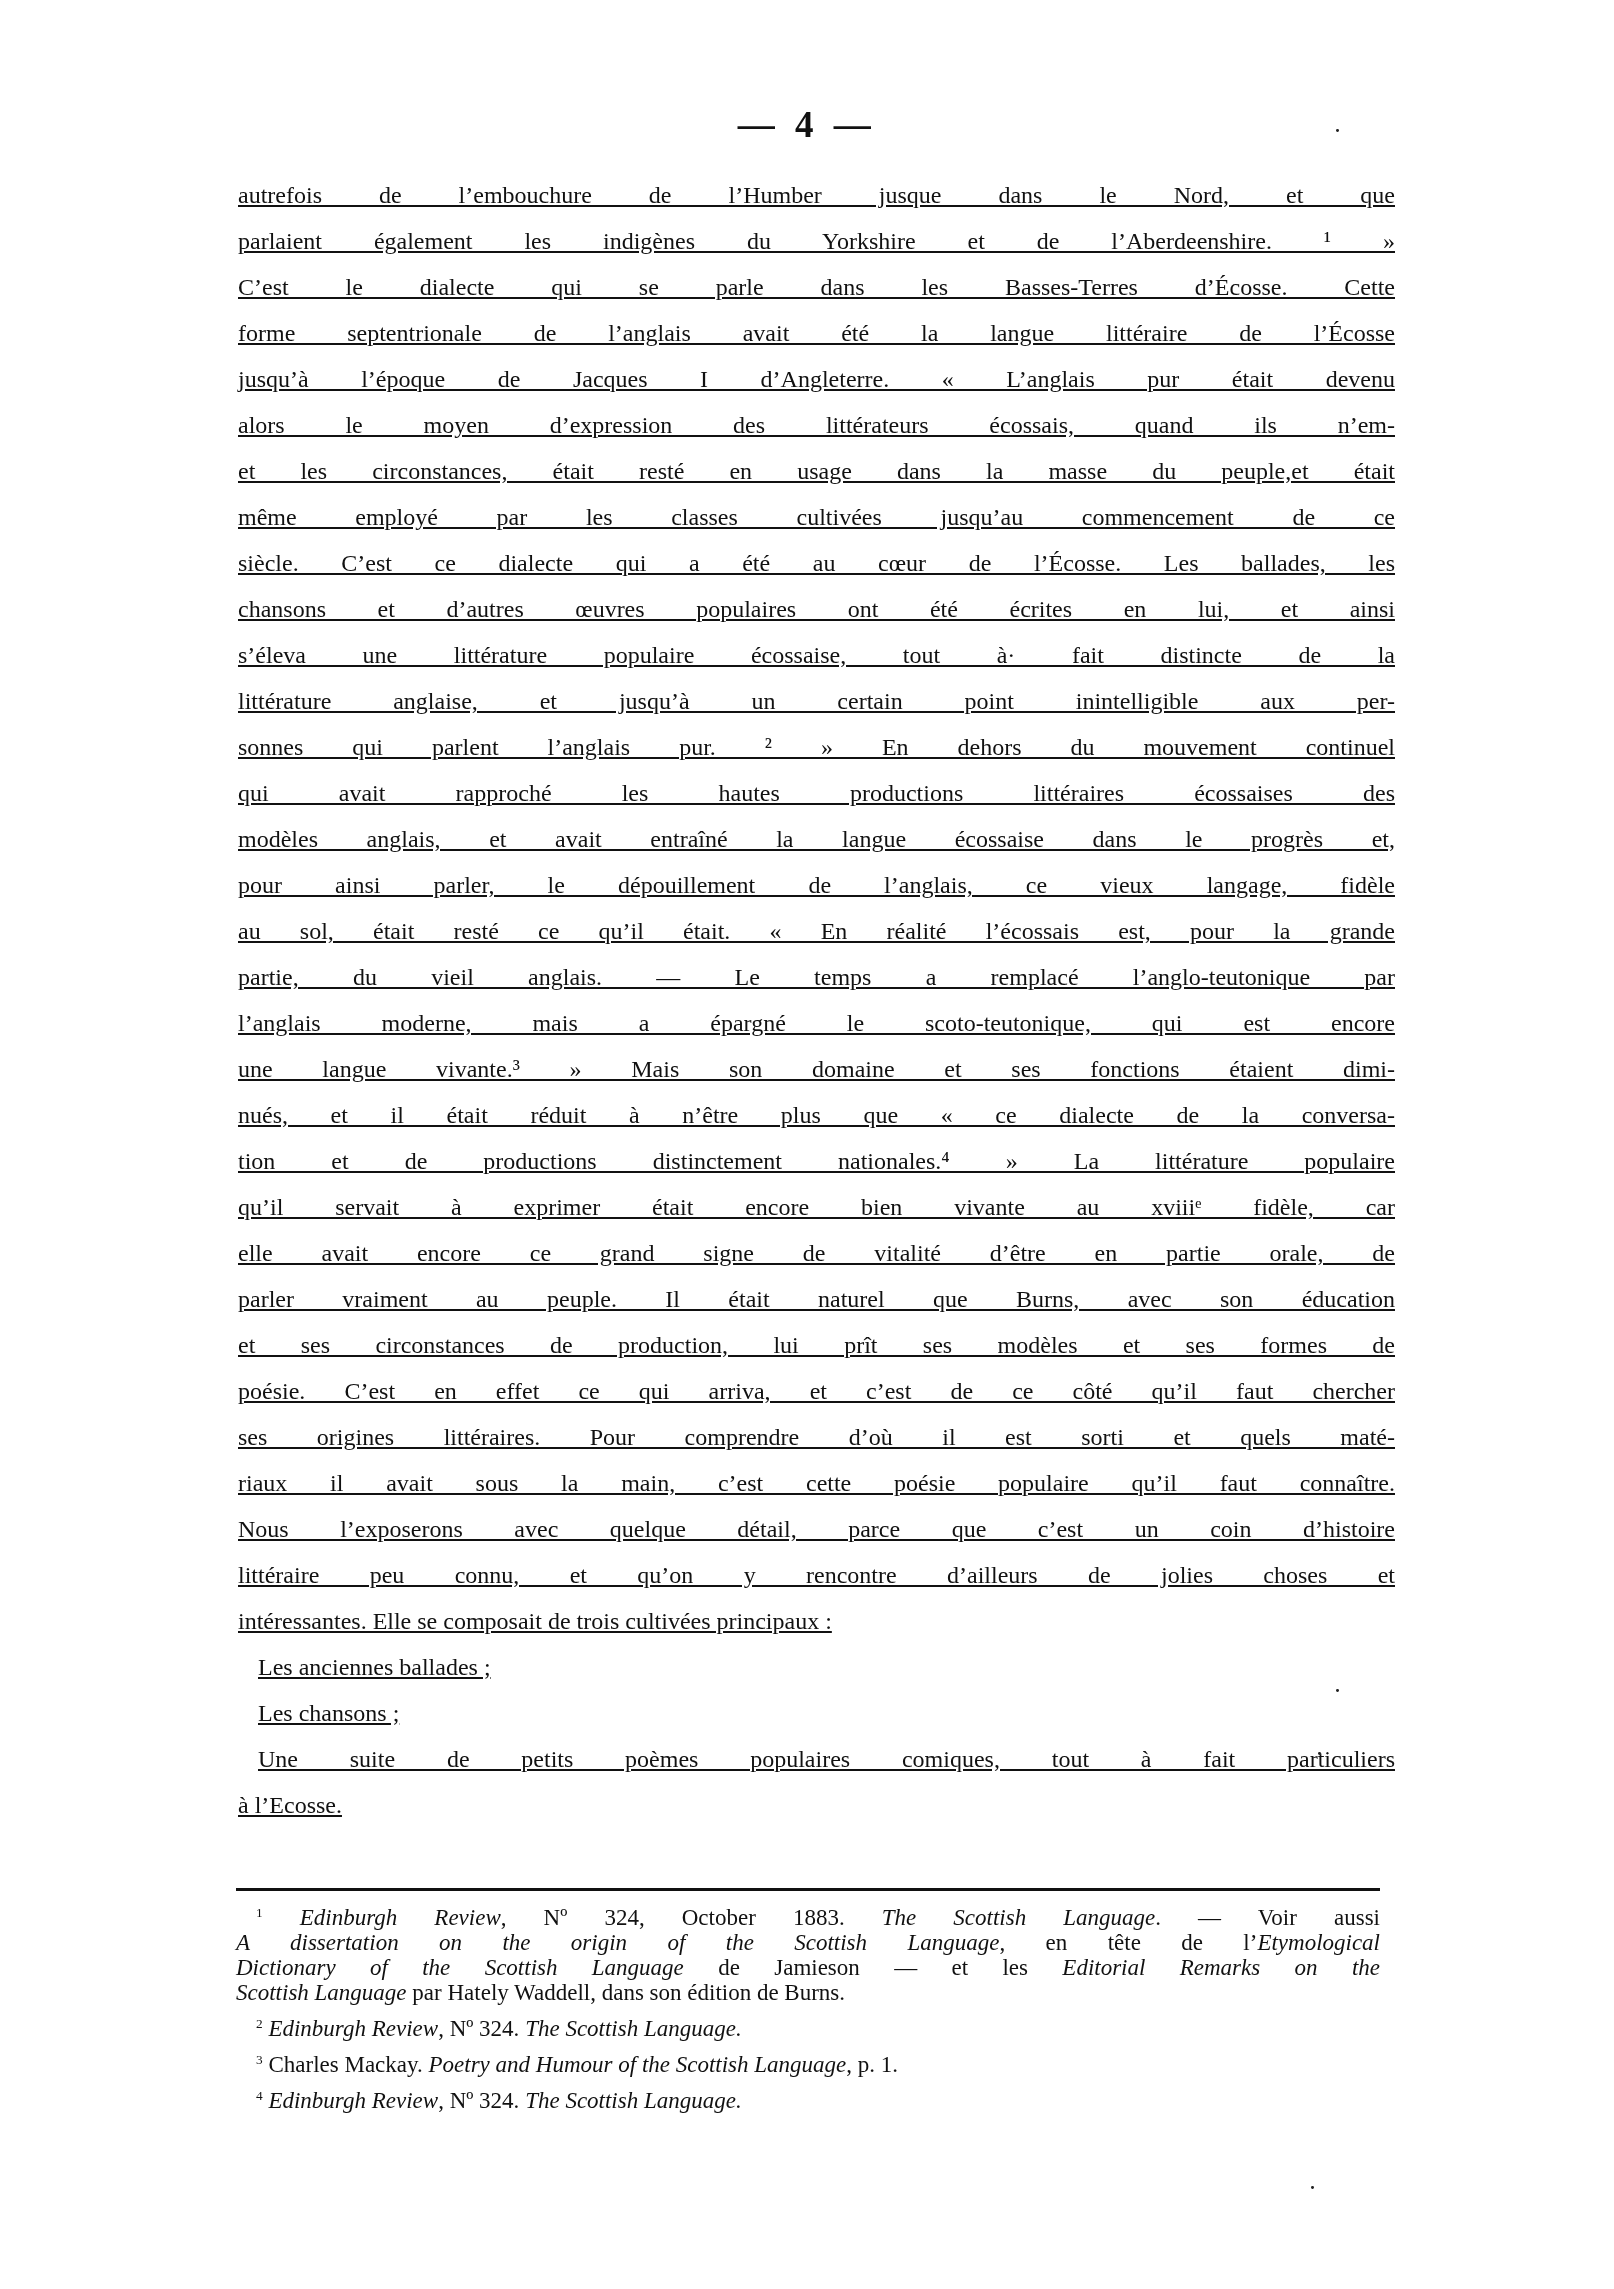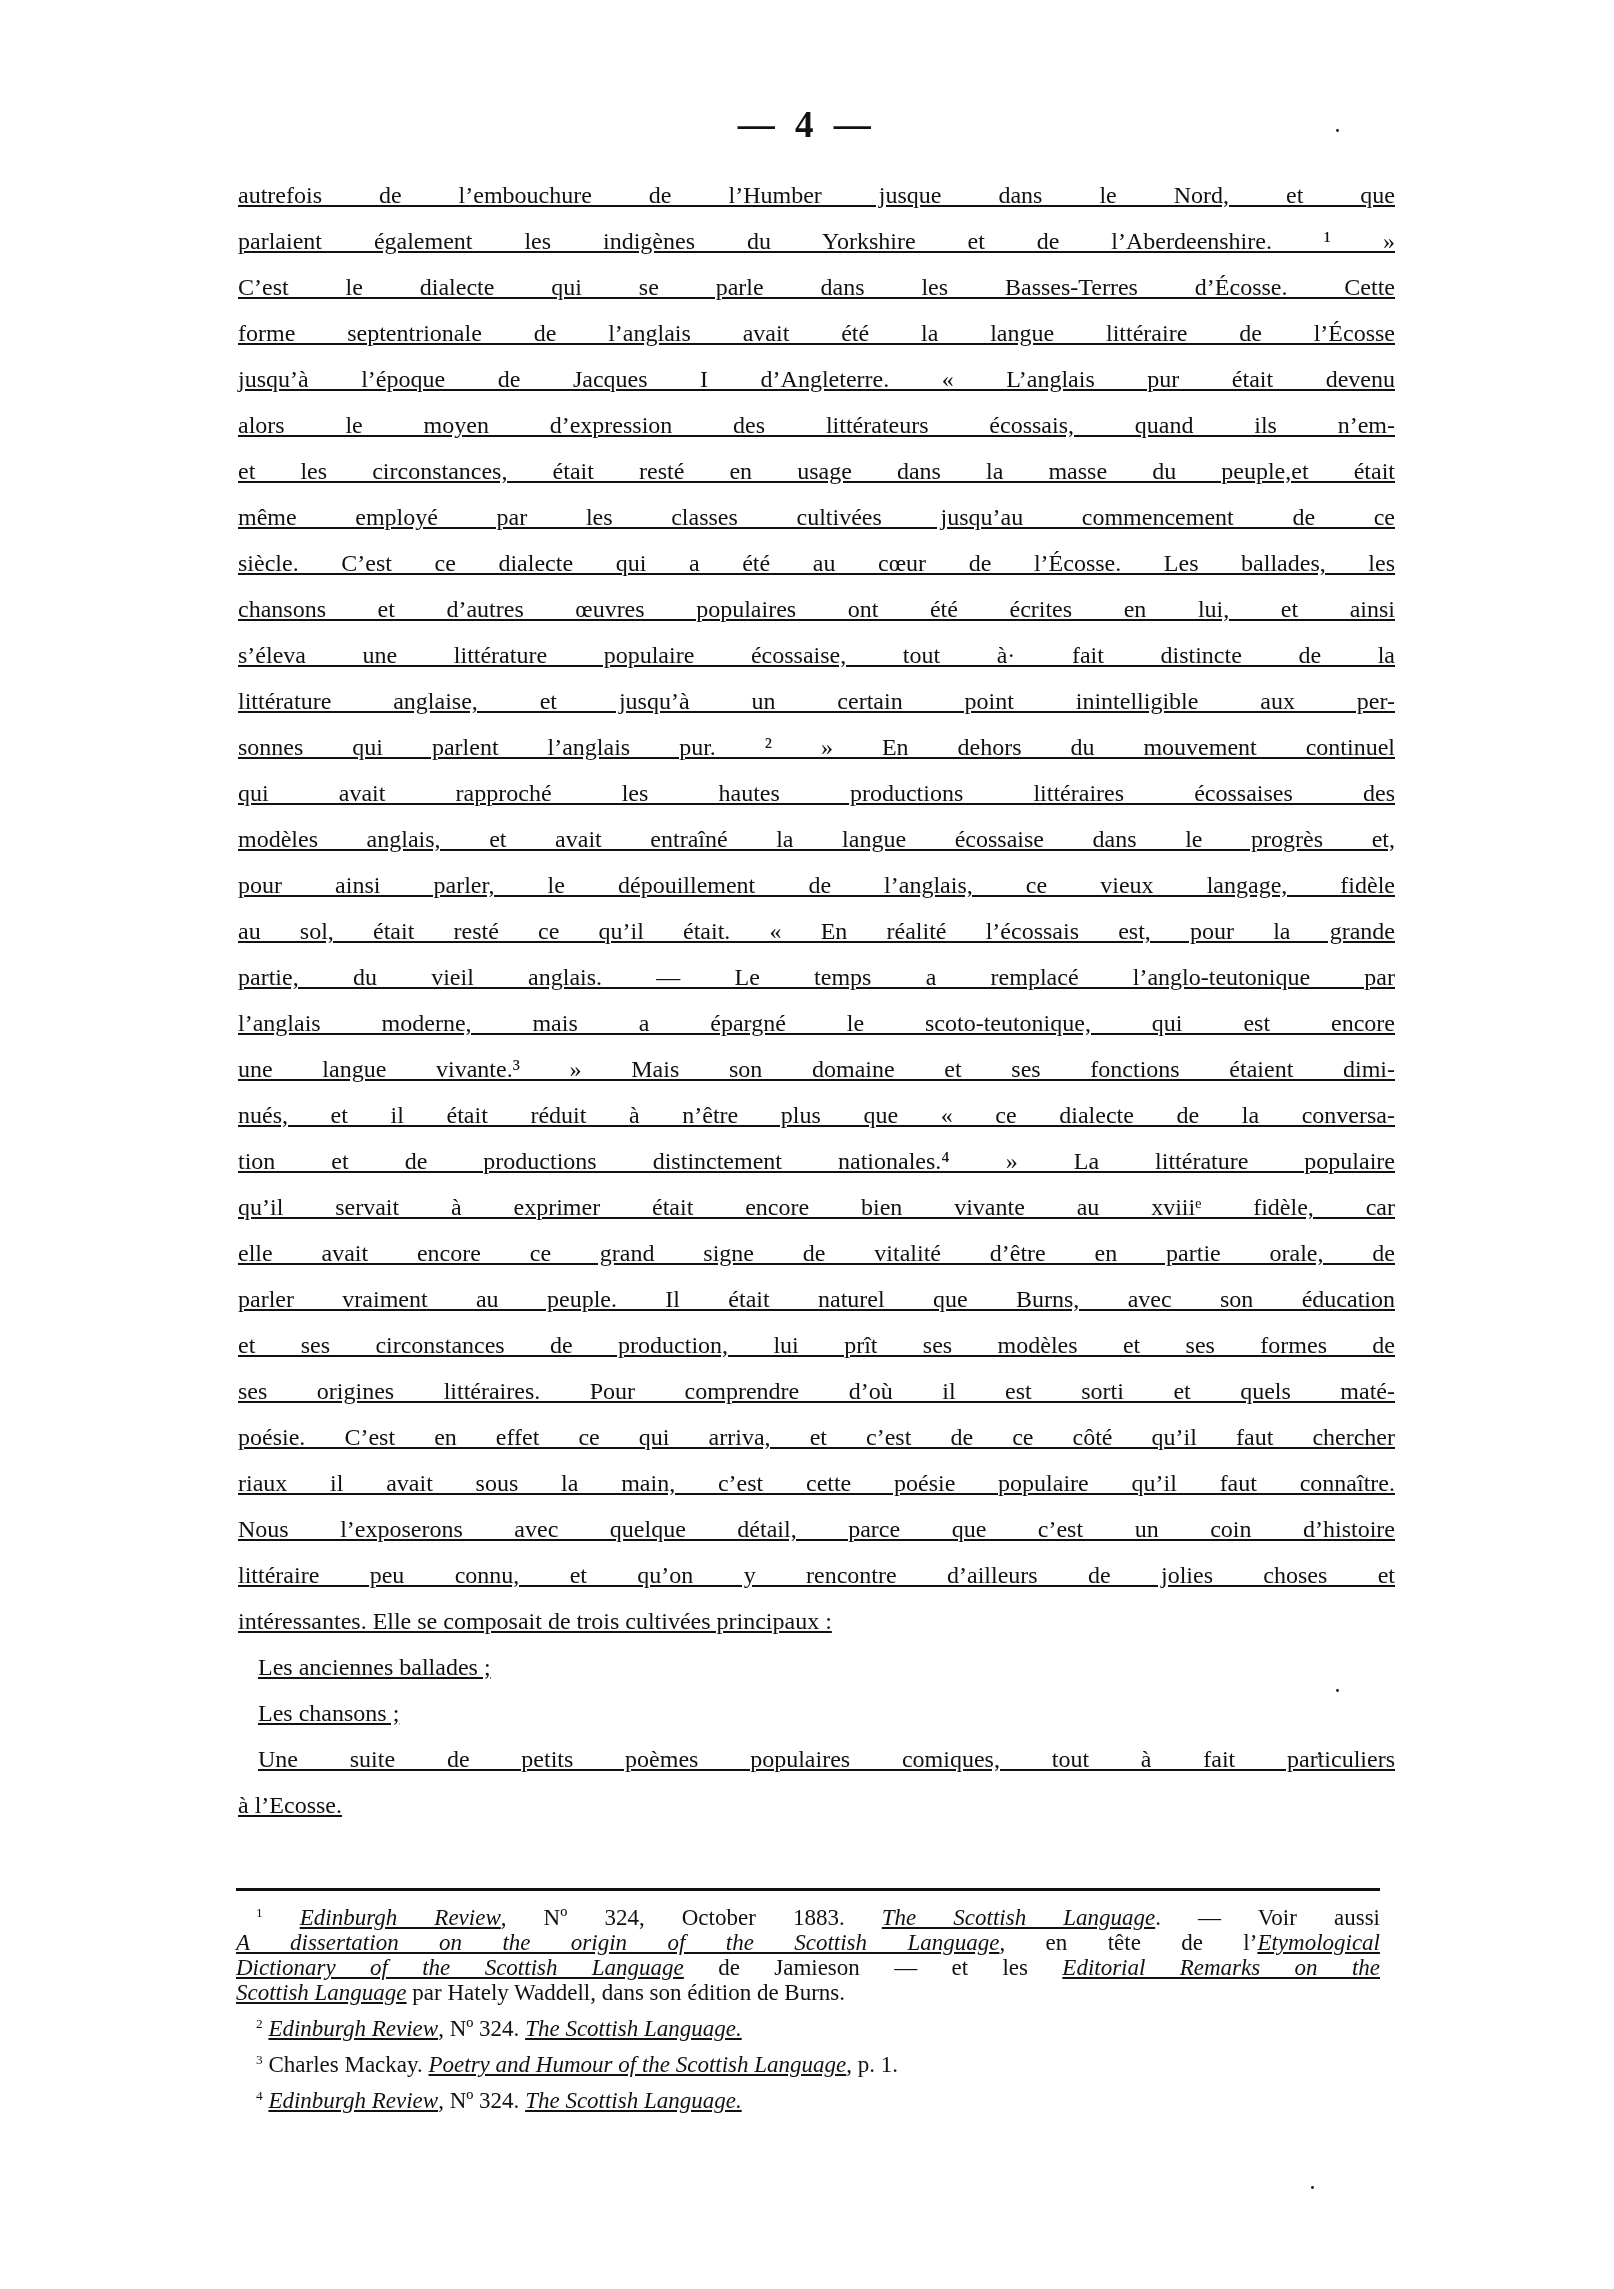--- a/index.html
+++ b/index.html
@@ -26,21 +26,21 @@
   }
   .footnotes { position: absolute; left: 236px; top: 1905px; width: 1144px; }
   .fn-line {
     display: block; height: 25px; line-height: 25px; white-space: nowrap;
     font-family: "Liberation Serif", serif; font-size: 23px;
     text-align: justify; text-align-last: justify;
   }
   .fn-line.last { text-align-last: left; }
   .fn-line.first { padding-left: 20px; }
   .fn-gap { height: 11px; }
-  .fn-line i { font-style: italic; text-decoration: underline; }
+  .fn-line i { font-style: italic; }
   .speck { position: absolute; width: 2.8px; height: 2.8px; background: #222; border-radius: 50%; }
 </style>
 </head>
 <body>
 
 <div class="page">
 
   <div class="page-number">— 4 —</div>
 
   <div class="body-text">
@@ -63,22 +63,22 @@
     <span class="line">au sol, était resté ce qu’il était. « En réalité l’écossais est, pour la grande</span>
     <span class="line">partie, du vieil anglais. — Le temps a remplacé l’anglo-teutonique par</span>
     <span class="line">l’anglais moderne, mais a épargné le scoto-teutonique, qui est encore</span>
     <span class="line">une langue vivante.³ » Mais son domaine et ses fonctions étaient dimi-</span>
     <span class="line">nués, et il était réduit à n’être plus que « ce dialecte de la conversa-</span>
     <span class="line">tion et de productions distinctement nationales.⁴ » La littérature populaire</span>
     <span class="line">qu’il servait à exprimer était encore bien vivante au xviiiᵉ fidèle, car</span>
     <span class="line">elle avait encore ce grand signe de vitalité d’être en partie orale, de</span>
     <span class="line">parler vraiment au peuple. Il était naturel que Burns, avec son éducation</span>
     <span class="line">et ses circonstances de production, lui prît ses modèles et ses formes de</span>
+    <span class="line">poésie. C’est en effet ce qui arriva, et c’est de ce côté qu’il faut chercher</span>
     <span class="line">ses origines littéraires. Pour comprendre d’où il est sorti et quels maté-</span>
-    <span class="line">poésie. C’est en effet ce qui arriva, et c’est de ce côté qu’il faut chercher</span>
     <span class="line">riaux il avait sous la main, c’est cette poésie populaire qu’il faut connaître.</span>
     <span class="line">Nous l’exposerons avec quelque détail, parce que c’est un coin d’histoire</span>
     <span class="line">littéraire peu connu, et qu’on y rencontre d’ailleurs de jolies choses et</span>
     <span class="line last">intéressantes. Elle se composait de trois cultivées principaux :</span>
     <span class="line listitem">Les anciennes ballades ;</span>
     <span class="line listitem">Les chansons ;</span>
     <span class="line indent">Une suite de petits poèmes populaires comiques, tout à fait particuliers</span>
     <span class="line last">à l’Ecosse.</span>
   </div>
 

